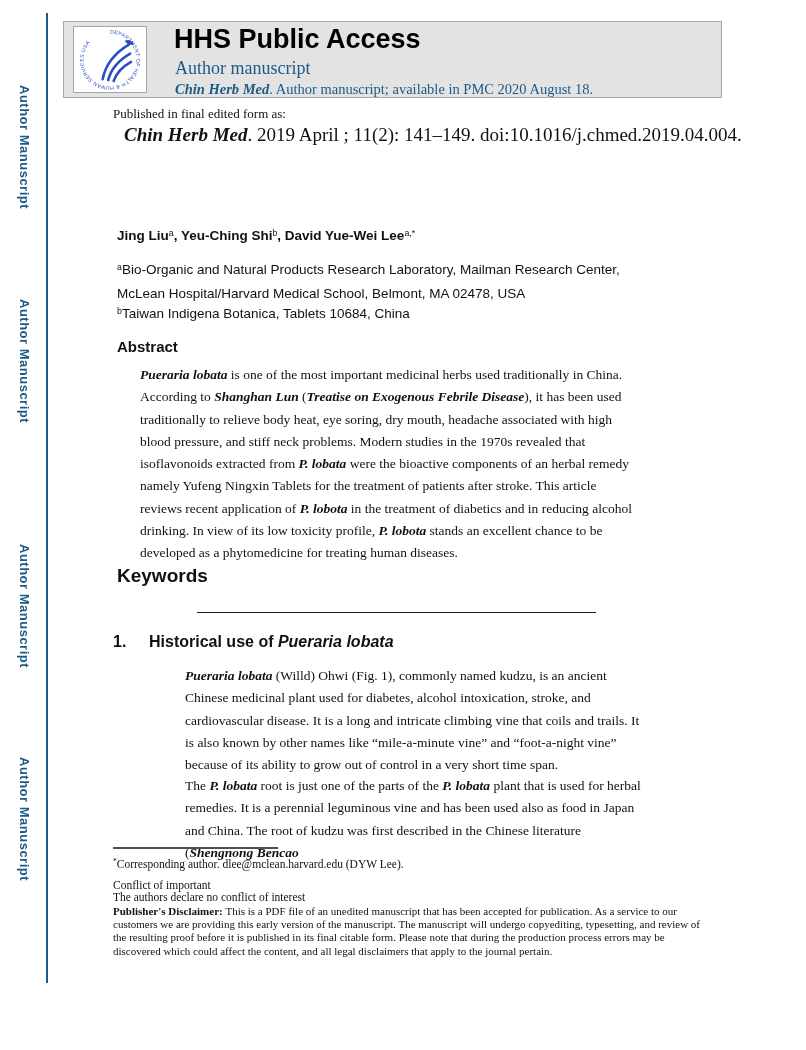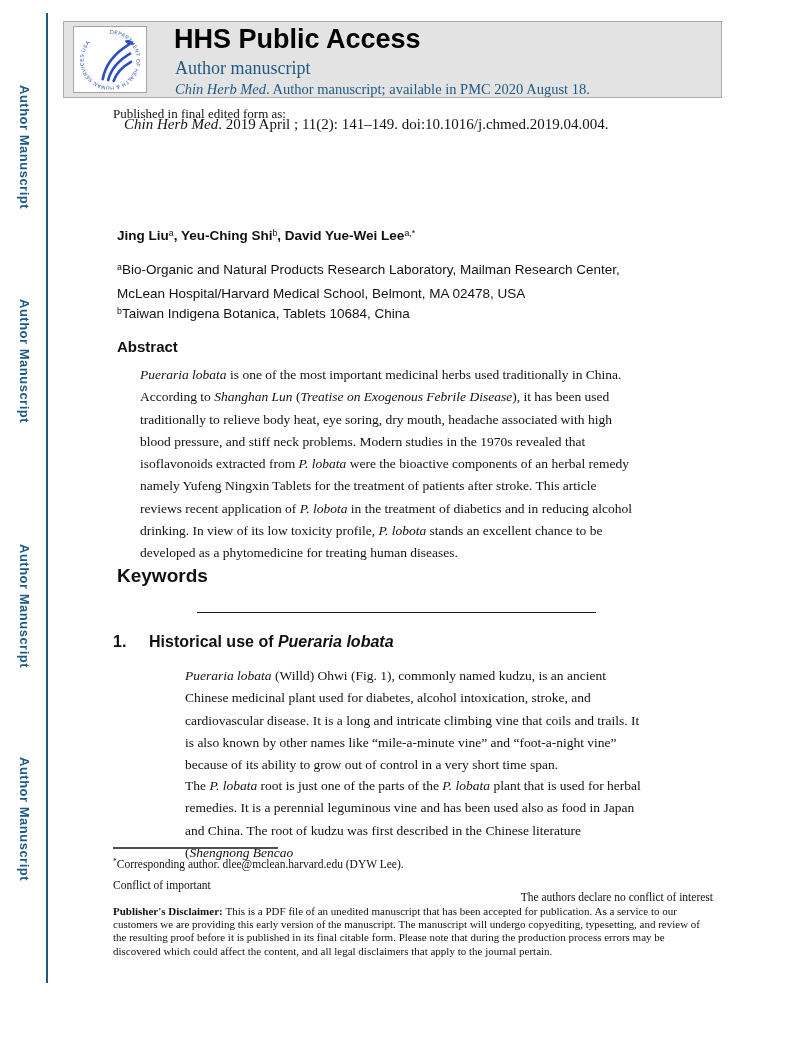--- a/index.html
+++ b/index.html
@@ -18,21 +18,21 @@
   .logo-box{position:absolute;left:9px;top:4px;width:74px;height:67px;background:#fff;
         border:1px solid #a5a5a5;box-sizing:border-box;}
   .logo-box svg{display:block;margin:1px auto 0;}
   .hhs-title{position:absolute;left:110px;top:2px;font-family:"Liberation Sans",sans-serif;
         font-weight:bold;font-size:27px;color:#000;}
   .hhs-sub{position:absolute;left:111px;top:36px;font-size:18px;color:#1c5a85;}
   .hhs-avail{position:absolute;left:111px;top:59px;font-size:14.5px;color:#1c5a85;}
 
   
   .pub-line{position:absolute;left:113px;top:106px;font-size:13px;}
-  .cite{position:absolute;left:124px;top:116px;font-size:15px;}
+  .cite{position:absolute;left:124px;top:124px;font-size:19px;}
 
   
   .article-title{position:absolute;left:117px;top:168px;width:570px;
         font-family:"Liberation Sans",sans-serif;font-weight:bold;font-size:19px;line-height:27px;}
   .authors{position:absolute;left:117px;top:228px;width:600px;
         font-family:"Liberation Sans",sans-serif;font-weight:bold;font-size:13.5px;}
   .authors .sp{font-weight:normal;}
   .affil{position:absolute;left:117px;width:532px;font-family:"Liberation Sans",sans-serif;
         font-size:13.5px;line-height:21.5px;}
   .affil-a{top:259px;}
@@ -54,21 +54,21 @@
 
   
   .fn-rule{position:absolute;left:113px;top:847px;width:165px;height:2px;background:#4f4f4f;}
   .fn{position:absolute;left:113px;width:600px;font-size:11.5px;}
   .fn-corr{top:858px;}
   .fn-conf-h{top:879px;}
   .fn-conf-t{top:891px;}
   .fn-disc{position:absolute;left:113px;top:905px;width:592px;font-size:11px;line-height:13.2px;}
 
   
-  .it{font-style:italic;}
+  .it{font-style:italic;font-weight:bold;}
   .bd{font-weight:bold;}
   .sp{font-size:65%;position:relative;top:-0.5em;}
 </style>
 </head>
 <body>
 
 <div class="page">
 
   <div class="sidebar-line"></div>
   <div class="sidebar-label" style="top:85px">Author Manuscript</div>
@@ -114,16 +114,16 @@
   <div class="sec-head">
     <span class="sec-num">1.</span>
     <span><span>Historical use of </span><span class="it">Pueraria lobata</span></span>
   </div>
   <p class="body-para para-1" style="margin:0;"><span class="it">Pueraria lobata</span><span> (Willd) Ohwi (Fig. 1), commonly named kudzu, is an ancient Chinese medicinal plant used for diabetes, alcohol intoxication, stroke, and cardiovascular disease. It is a long and intricate climbing vine that coils and trails. It is also known by other names like “mile-a-minute vine” and “foot-a-night vine” because of its ability to grow out of control in a very short time span.</span></p>
   <p class="body-para para-2" style="margin:0;"><span>The </span><span class="it">P. lobata</span><span> root is just one of the parts of the </span><span class="it">P. lobata</span><span> plant that is used for herbal remedies. It is a perennial leguminous vine and has been used also as food in Japan and China. The root of kudzu was first described in the Chinese literature (</span><span class="it">Shengnong Bencao</span></p>
 
   <div class="fn-rule"></div>
   <p class="fn fn-corr" style="margin:0;"><span class="sp">*</span><span>Corresponding author. dlee@mclean.harvard.edu (DYW Lee).</span></p>
   <p class="fn fn-conf-h" style="margin:0;">Conflict of important</p>
-  <p class="fn fn-conf-t" style="margin:0;text-align:right;">The authors declare no conflict of interest</p>
+  <p class="fn fn-conf-t" style="margin:0;">The authors declare no conflict of interest</p>
   <p class="fn-disc" style="margin:0;"><span class="bd">Publisher's Disclaimer: </span><span>This is a PDF file of an unedited manuscript that has been accepted for publication. As a service to our customers we are providing this early version of the manuscript. The manuscript will undergo copyediting, typesetting, and review of the resulting proof before it is published in its final citable form. Please note that during the production process errors may be discovered which could affect the content, and all legal disclaimers that apply to the journal pertain.</span></p>
 
 </div>
 
 </body></html>

